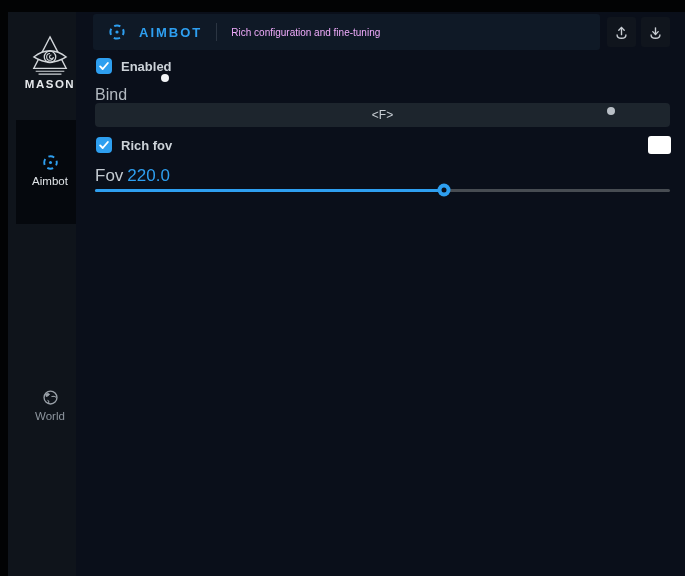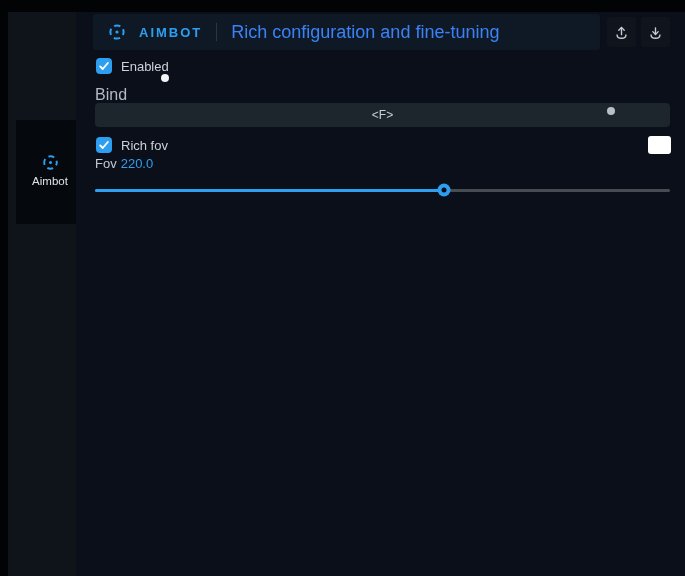--- a/index.html
+++ b/index.html
@@ -22,76 +22,97 @@
   .nav-item .nav-label { position:absolute; left:0; right:0; top:55px; font-size:11.5px; color:#8d959e; }
   .nav-item.active { background:#05080d; }
   .nav-item.active .nav-label { color:#dfe3e7; }
   .nav-indicator { position:absolute; right:5px; top:28px; width:2.5px; height:38px; background:#2e9ff0; }
 
   
   .header-bar { position:absolute; left:93px; top:14px; width:507px; height:36px; background:#0f1926;
                 border-radius:3px; display:flex; align-items:center; padding:0 14px; }
   .header-title { color:#2e9ff0; font-size:13px; font-weight:bold; letter-spacing:2px; margin-left:12px; }
   .header-divider { width:1px; height:18px; background:#2b3542; margin:0 14px; }
-  .header-subtitle { color:#3b82f6; font-size:18px; }
+  .header-subtitle { color:#f0abfc; font-size:10px; }
   .icon-btn { position:absolute; top:17px; width:29px; height:30px; background:#10151d; border-radius:3px;
               display:flex; align-items:center; justify-content:center; cursor:pointer; }
   .icon-btn.upload { left:607px; }
   .icon-btn.download { left:641px; }
 
   
   .check-row { position:absolute; display:flex; align-items:center; gap:9px; }
   .checkbox { width:16px; height:16px; border-radius:4px; background:#1d252d; position:relative; cursor:pointer; flex:none; }
   .checkbox.checked { background:#2e9ff0; }
   .checkbox svg { position:absolute; left:2px; top:2px; display:none; }
   .checkbox.checked svg { display:block; }
-  .check-label { font-size:13px; color:#ccd2d8; }
+  .check-label { font-size:13px; color:#ccd2d8;font-weight:bold; }
 
   .field-label { position:absolute; font-size:16px; color:#b3bac1; }
   .bind-btn { position:absolute; left:95px; top:103px; width:575px; height:24px; background:#1d252d;
               border-radius:4px; color:#c8ced4; font-size:12px; display:flex; align-items:center;
               justify-content:center; cursor:pointer; }
 
   .swatch { position:absolute; left:648px; top:136px; width:23px; height:18px; border-radius:3px;
             background:#ffffff; cursor:pointer; }
 
-  .fov-label { position:absolute; left:95px; top:156px; font-size:13px; color:#c3cad1; }
+  .fov-label { position:absolute; left:95px; top:166px; font-size:17px; color:#c3cad1; }
   .fov-value { color:#2e9ff0; margin-left:4px; }
 
   .slider { position:absolute; left:95px; top:183px; width:575px; height:14px; cursor:pointer; }
   .slider-track { position:absolute; left:0; right:0; top:6px; height:3px; background:#474c52; border-radius:2px; }
   .slider-fill  { position:absolute; left:0; top:6px; height:3px; background:#2e9ff0; border-radius:2px; }
   .slider-thumb { position:absolute; top:7px; width:13px; height:13px; border-radius:50%; background:#2e9ff0;
                   transform:translate(-50%,-50%); display:flex; align-items:center; justify-content:center; }
   .slider-thumb::after { content:""; width:5px; height:5px; border-radius:50%; background:#0a0f1a; }
 
   .cursor-dot { position:absolute; border-radius:50%; }
   .cursor-dot.white { left:161px; top:74px; width:8px; height:8px; background:#f2f4f6; }
   .cursor-dot.grey  { left:607px; top:107px; width:8px; height:8px; background:#b9bfc6; }
 </style>
 </head>
 <body>
 
 <div id="stage">
 
   <div class="sidebar">
 
+    <div class="logo">
+      <span>
+        <svg width="46" height="42" viewBox="0 0 48 44" fill="none" stroke="#d2d6da" stroke-width="1.4">
+          <path d="M24 3 L41 36 L7 36 Z"></path>
+          <path d="M7 24 Q24 11 41 24 Q24 35 7 24 Z" fill="#0f141b"></path>
+          <circle cx="24" cy="24" r="6"></circle>
+          <path d="M24 20.5 a3.5 3.5 0 1 0 3.5 3.5 a2 2 0 1 1 -2 -2" stroke-width="1.1"></path>
+          <path d="M9 39 H39 M12 42 H36" stroke-width="1.2"></path>
+        </svg>
+      </span>
+      <div class="logo-label">MASON</div>
+    </div>
 
     <div class="nav-item active" style="top:108px">
       <span class="nav-icon">
         <svg width="19" height="19" viewBox="0 0 20 20" fill="none">
           <circle cx="10" cy="10" r="6.6" stroke="#2e9ff0" stroke-width="2" stroke-dasharray="6.4 4" stroke-dashoffset="3.2"></circle>
           <circle cx="10" cy="10" r="1.6" fill="#2e9ff0"></circle>
         </svg>
       </span>
       <span class="nav-label">Aimbot</span>
       <span class="nav-indicator"></span>
     </div>
 
 
+    <div class="nav-item" style="top:343px">
+      <span class="nav-icon">
+        <svg width="19" height="19" viewBox="0 0 20 20" fill="none" stroke="#9aa1a9" stroke-width="1.4">
+          <circle cx="10" cy="10" r="6.8"></circle>
+          <path d="M5 6.5 q2.5 -1.5 4 0 q-1 2 -3.5 2.5 Z M11 9 q3 -1 5 .8 M7 12.5 q2 1.5 1 4" fill="#9aa1a9" stroke-width="1"></path>
+        </svg>
+      </span>
+      <span class="nav-label">World</span>
+    </div>
 
   </div>
 
   <div class="main"></div>
 
   <div class="header-bar">
     <span style="display:flex">
       <svg width="20" height="20" viewBox="0 0 20 20" fill="none">
         <circle cx="10" cy="10" r="6.6" stroke="#2e9ff0" stroke-width="2" stroke-dasharray="6.4 4" stroke-dashoffset="3.2"></circle>
         <circle cx="10" cy="10" r="1.6" fill="#2e9ff0"></circle>

